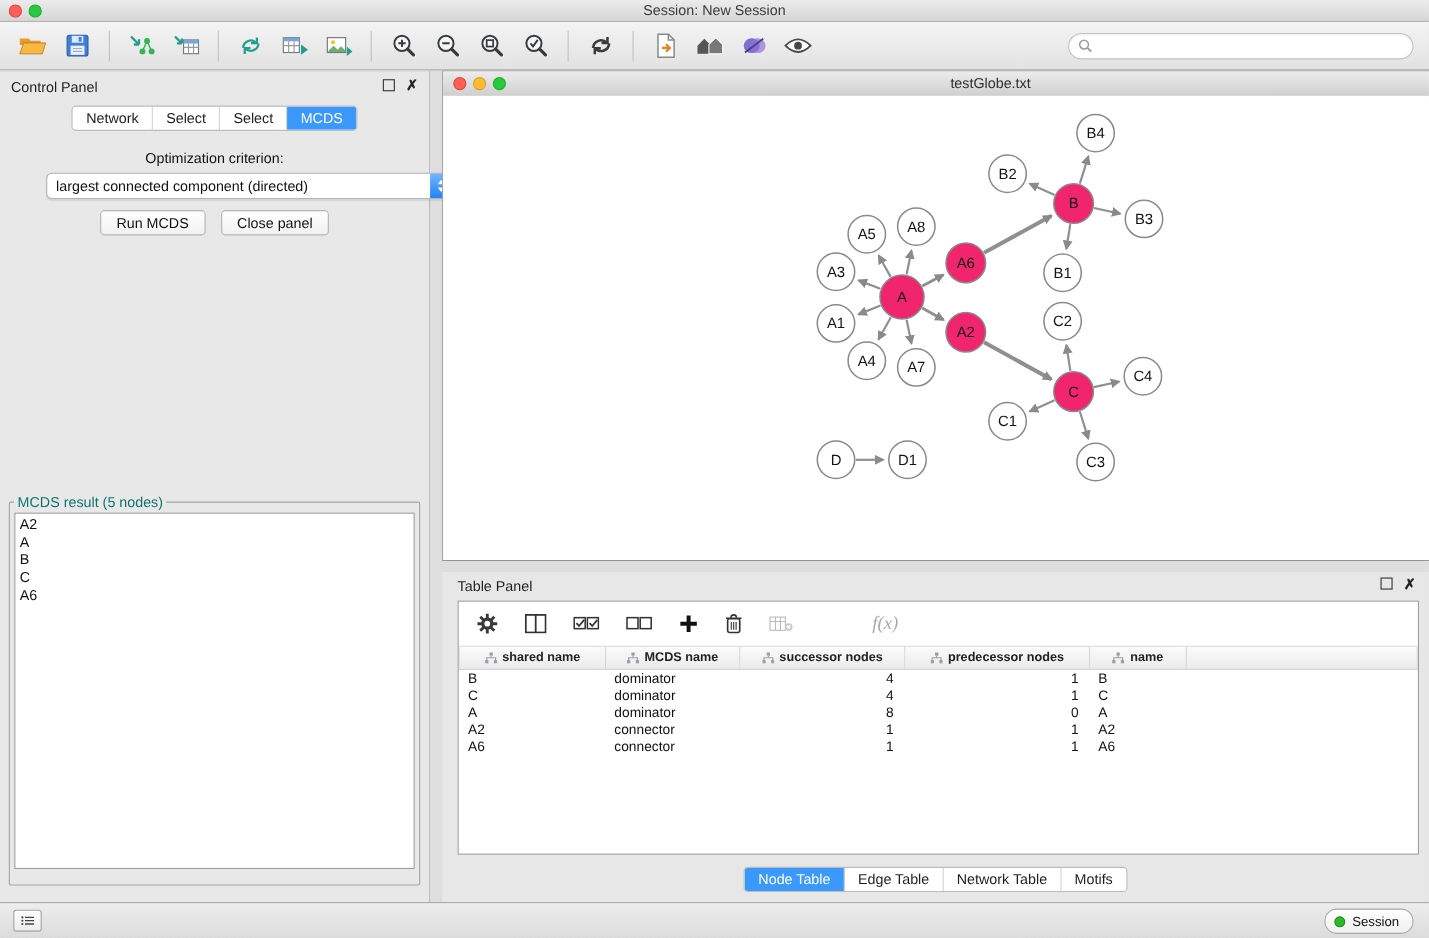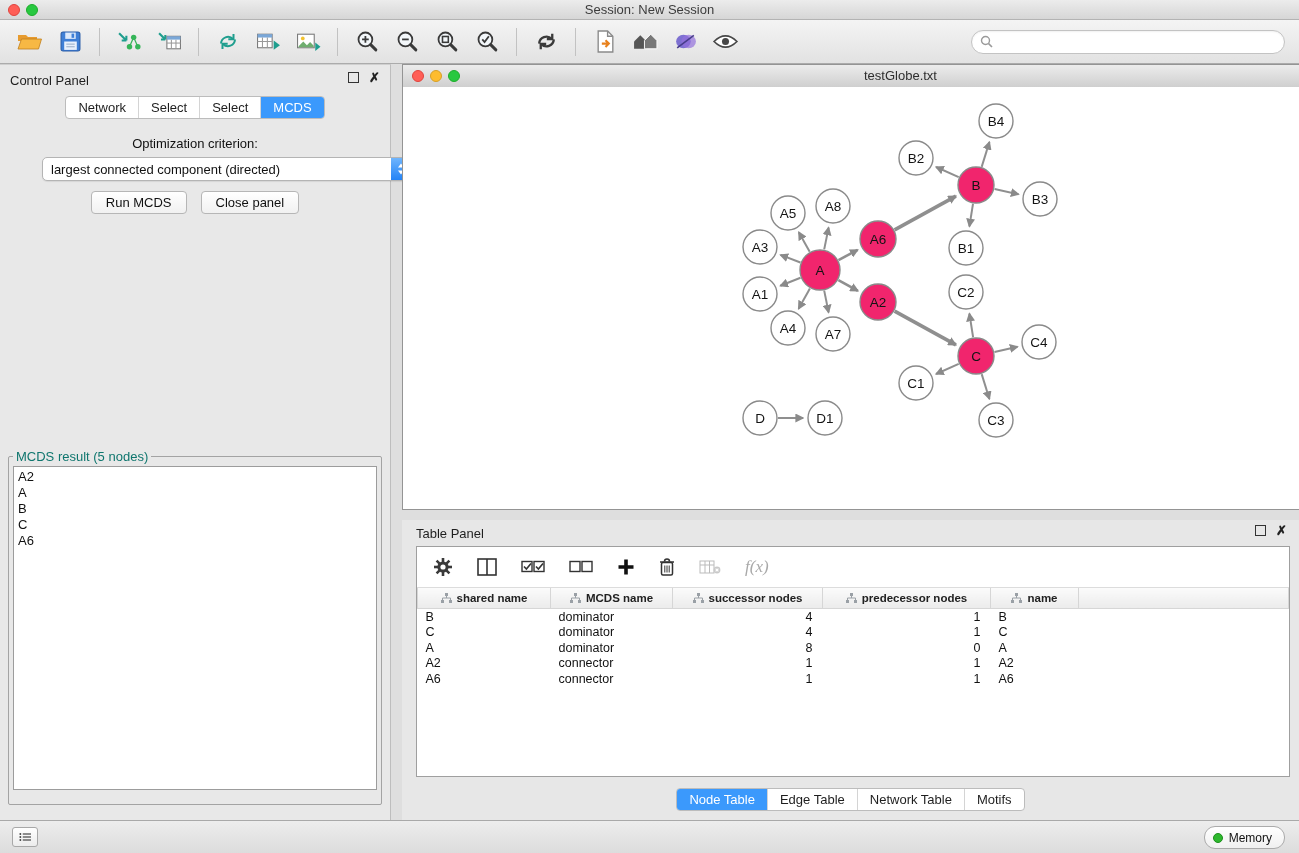--- a/index.html
+++ b/index.html
@@ -114,21 +114,21 @@
   .tp-title{font-size:13px;color:#1f1f1f;}
   .tp-body{
     position:absolute;left:14px;right:9px;top:26px;bottom:44px;background:#fff;
     border:1px solid #9f9f9f;overflow:hidden;
   }
   .tp-toolbar{
     height:40px;display:flex;align-items:center;gap:24px;padding-left:16px;
     border-bottom:1px solid #dcdcdc;
   }
   .tp-toolbar .ticon{display:flex;align-items:center;justify-content:center;background:none;border:none;padding:0;cursor:default;}
-  .fx-label{font-size:17px;font-style:italic;color:#a9a9a9;font-family:"Liberation Serif",serif;}
+  .fx-label{font-size:17px;font-style:italic;color:#a9a9a9;font-family:"Liberation Serif",serif;margin-left:48px;}
   .node-table{border-collapse:collapse;width:100%;table-layout:fixed;font-size:12.5px;color:#111;}
   .node-table th{
     background:linear-gradient(#fbfbfb,#ebebeb);border:1px solid #d6d6d6;border-top:none;
     font-weight:bold;font-size:11.5px;color:#222;height:20px;padding:0 4px;
     text-align:center;white-space:nowrap;overflow:hidden;
   }
   .node-table th .th-inner{display:inline-flex;align-items:flex-end;gap:5px;vertical-align:middle;}
   .node-table td{height:15.5px;padding:0 8px;white-space:nowrap;overflow:hidden;}
   .node-table td.num{text-align:right;padding-right:10px;}
   .tp-tabs-wrap{position:absolute;bottom:10px;left:0;right:0;text-align:center;}
@@ -659,15 +659,15 @@
         </g>
         <g stroke="#444" stroke-width="1.6">
           <line x1="5" y1="2" x2="16" y2="2"></line>
           <line x1="5" y1="6" x2="16" y2="6"></line>
           <line x1="5" y1="10" x2="16" y2="10"></line>
         </g>
       </svg>
   </button>
   <div class="memory-btn">
     <span class="mem-dot"></span>
-    <span>Memory</span>
+    <span>Session</span>
   </div>
 </div>
 
 </body></html>

